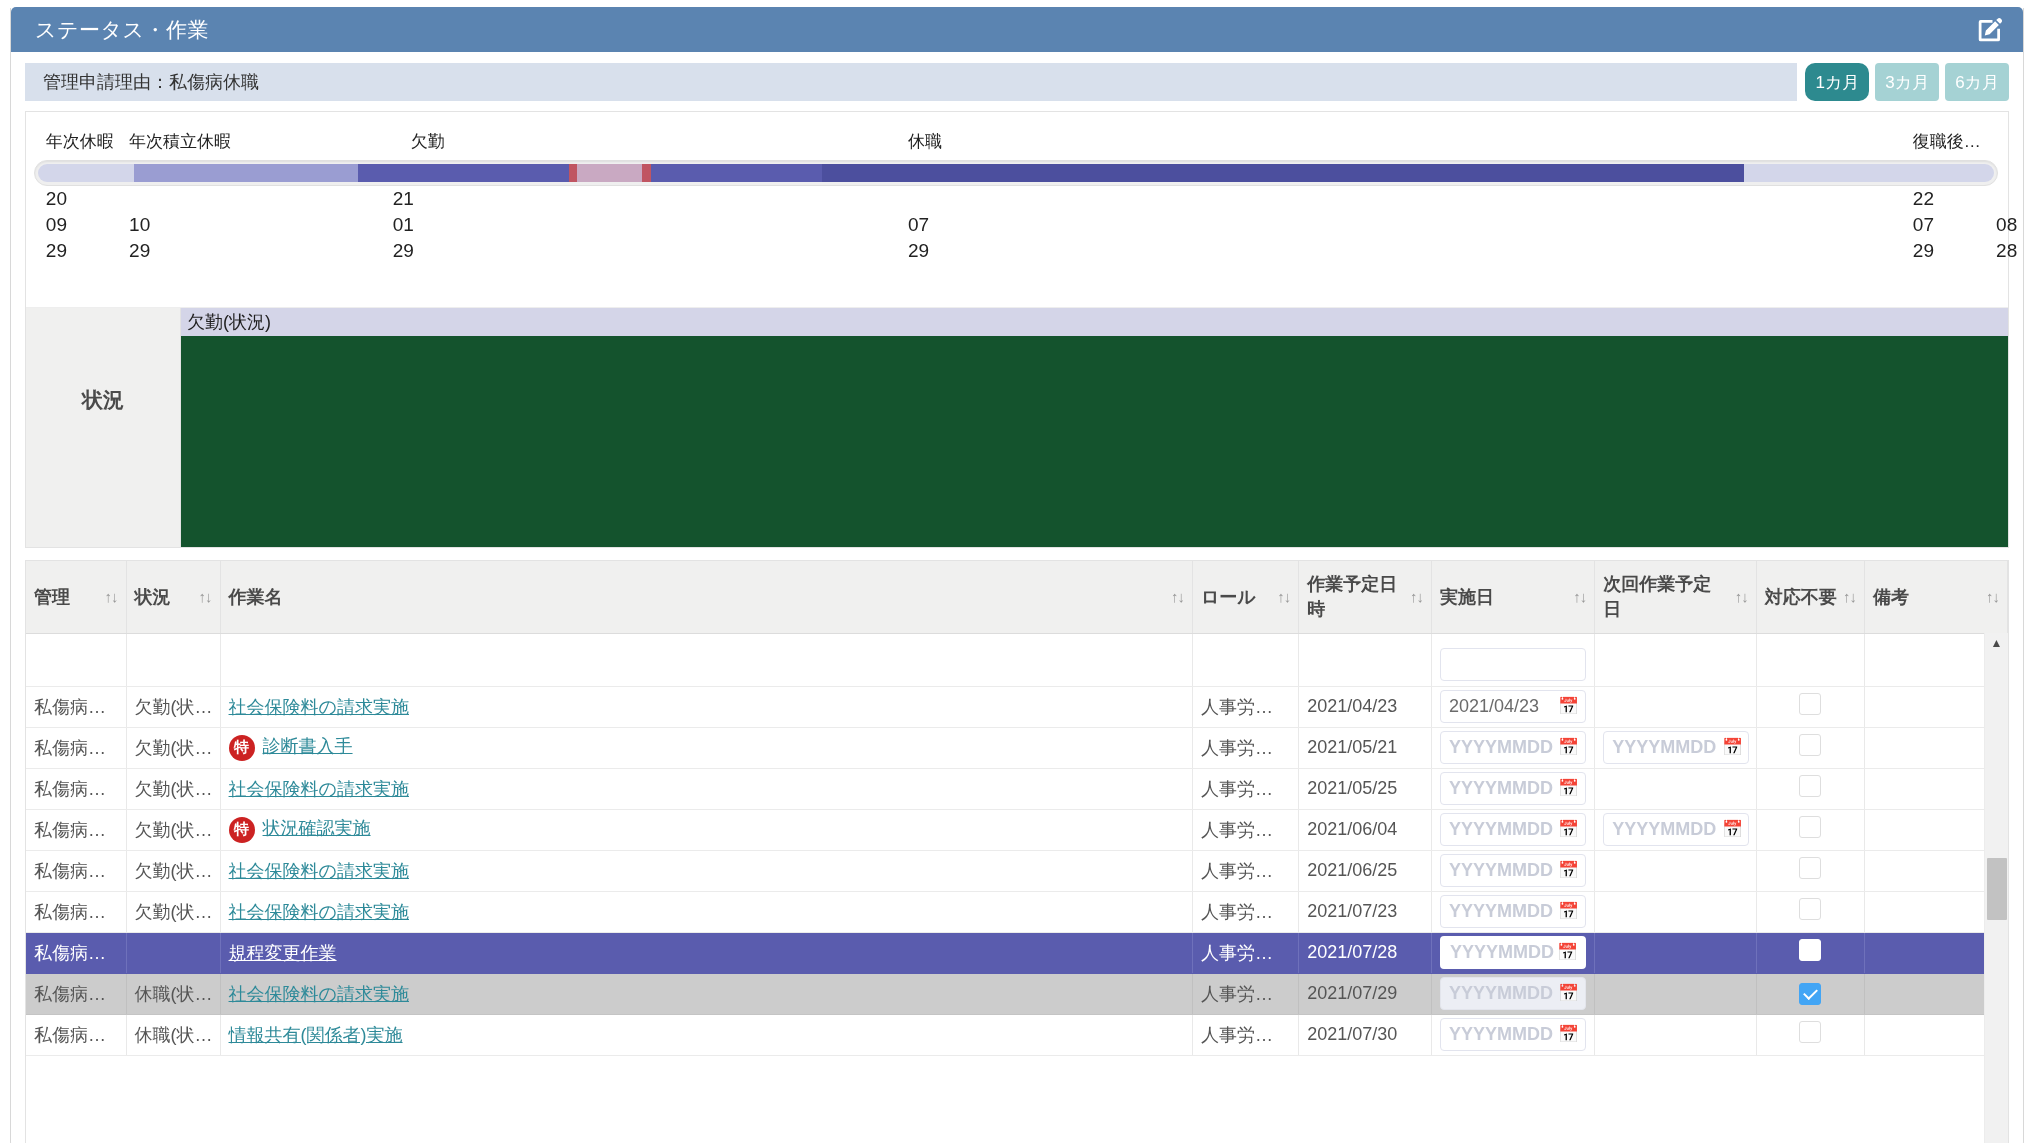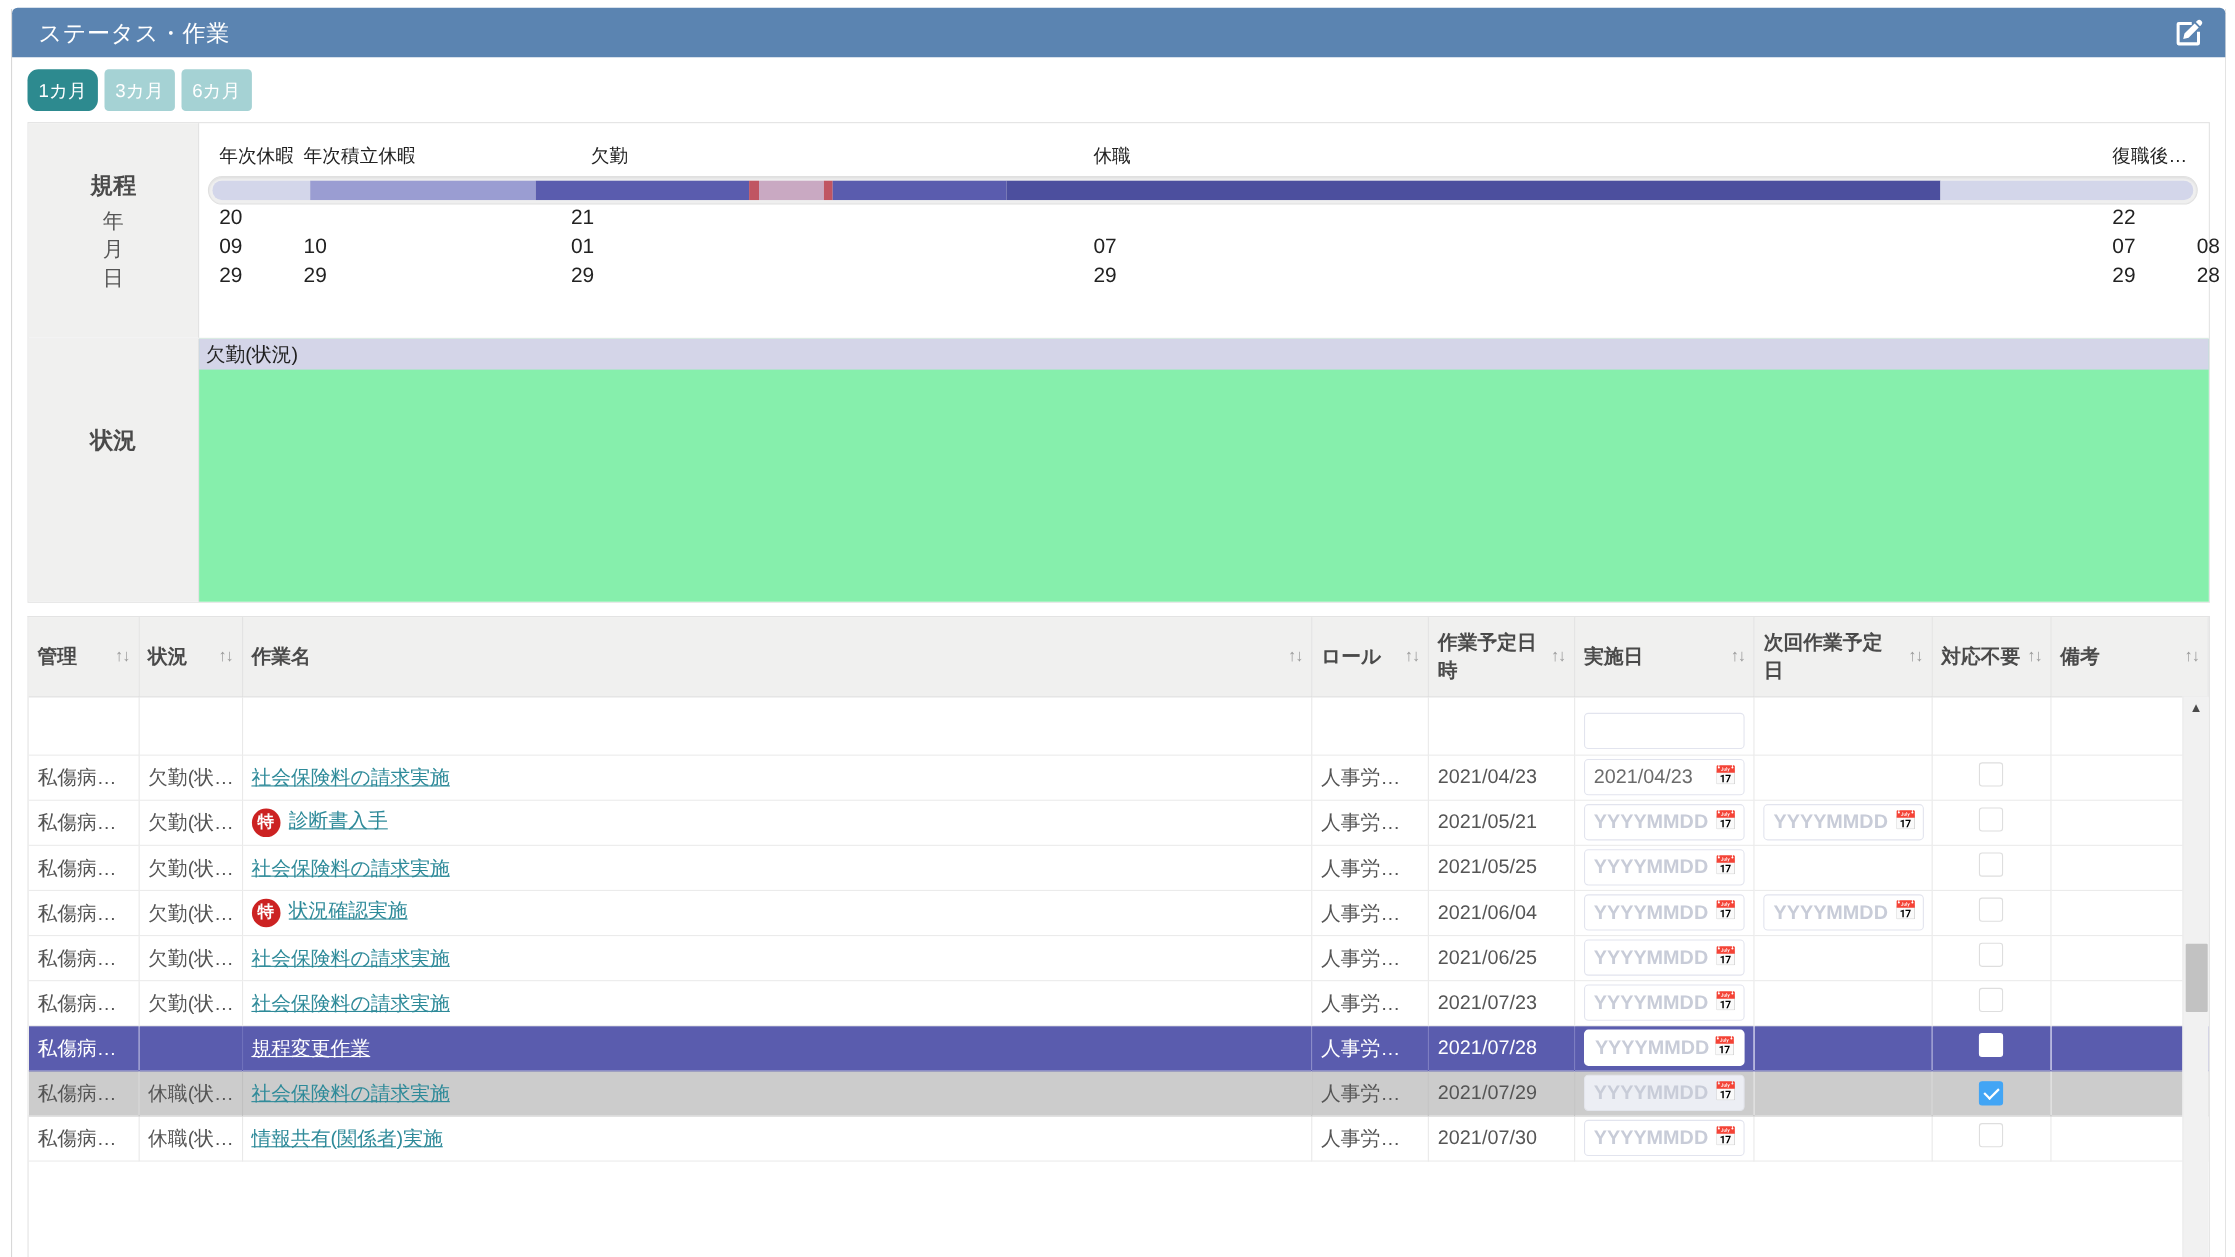--- a/index.html
+++ b/index.html
@@ -156,21 +156,21 @@
   .tl-lower .tl-label-col { border-right: 1px solid #e3e3e3; }
   .tl-lower-label {
     position: absolute;
     left: 0; right: 0;
     top: 78px;
     text-align: center;
     font-size: 21px;
     font-weight: bold;
     color: #4a4a4a;
   }
-  .tl-status-area { flex: 1 1 auto; position: relative; background:#86efac; }
+  .tl-status-area { flex: 1 1 auto; position: relative; background:#14532d; }
   .status-band {
     position: absolute;
     left: 0; right: 0; top: 0;
     height: 28px;
     background: #d4d5e8;
     display: flex;
     align-items: center;
     padding-left: 6px;
     font-size: 18px;
     color: #1f1f1f;
@@ -329,36 +329,31 @@
     <div class="edit-icon-btn">
       <svg width="30" height="30" viewBox="0 0 24 24" aria-hidden="true">
         <path d="M3 5.5A1.5 1.5 0 0 1 4.5 4H14v2.2H5.2v12.6h12.6V11H20v8.5A1.5 1.5 0 0 1 18.5 21h-14A1.5 1.5 0 0 1 3 19.5v-14z" fill="#ffffff"></path>
         <path d="M20.9 3.1a2.1 2.1 0 0 0-3 0l-.9.9 3 3 .9-.9a2.1 2.1 0 0 0 0-3z" fill="#ffffff"></path>
         <path d="M16.1 5.0l-7.4 7.4-.9 3.9 3.9-.9 7.4-7.4-3-3z" fill="#ffffff"></path>
       </svg>
     </div>
   </div>
 
   <div class="reason-row">
+    <div class="reason-box">管理申請理由：私傷病休職</div>
     <div class="period-btns">
       <button class="period-btn active">1カ月</button>
       <button class="period-btn inactive">3カ月</button>
       <button class="period-btn inactive">6カ月</button>
     </div>
   </div>
 
   <div class="timeline-card">
 
     <div class="tl-upper">
-      <div class="tl-label-col">
-        <div class="tl-lbl kitei">規程</div>
-        <div class="tl-lbl nen">年</div>
-        <div class="tl-lbl getsu">月</div>
-        <div class="tl-lbl hi">日</div>
-      </div>
       <div class="tl-main">
         <div id="seg-labels">
             <div class="tl-seglabel" style="left: 1%;">年次休暇</div>
             <div class="tl-seglabel" style="left: 5.2%;">年次積立休暇</div>
             <div class="tl-seglabel" style="left: 18.5%; margin-left: 18px;">欠勤</div>
             <div class="tl-seglabel" style="left: 44.5%;">休職</div>
             <div class="tl-seglabel" style="left: 95.2%;">復職後…</div>
           </div>
         <div class="tl-bar-outer">
           <div class="tl-bar" id="tl-bar">

